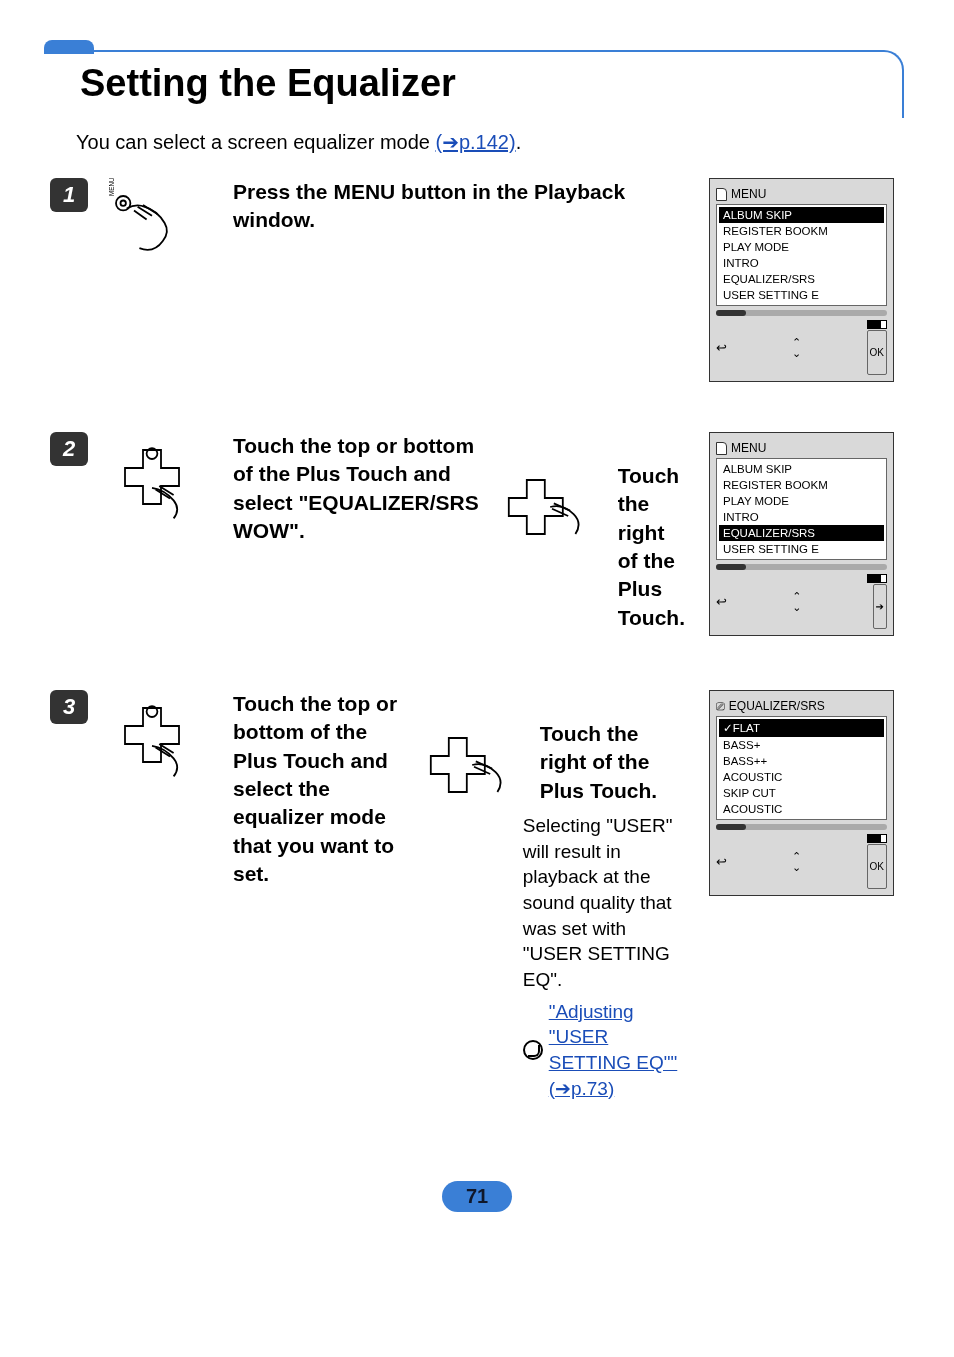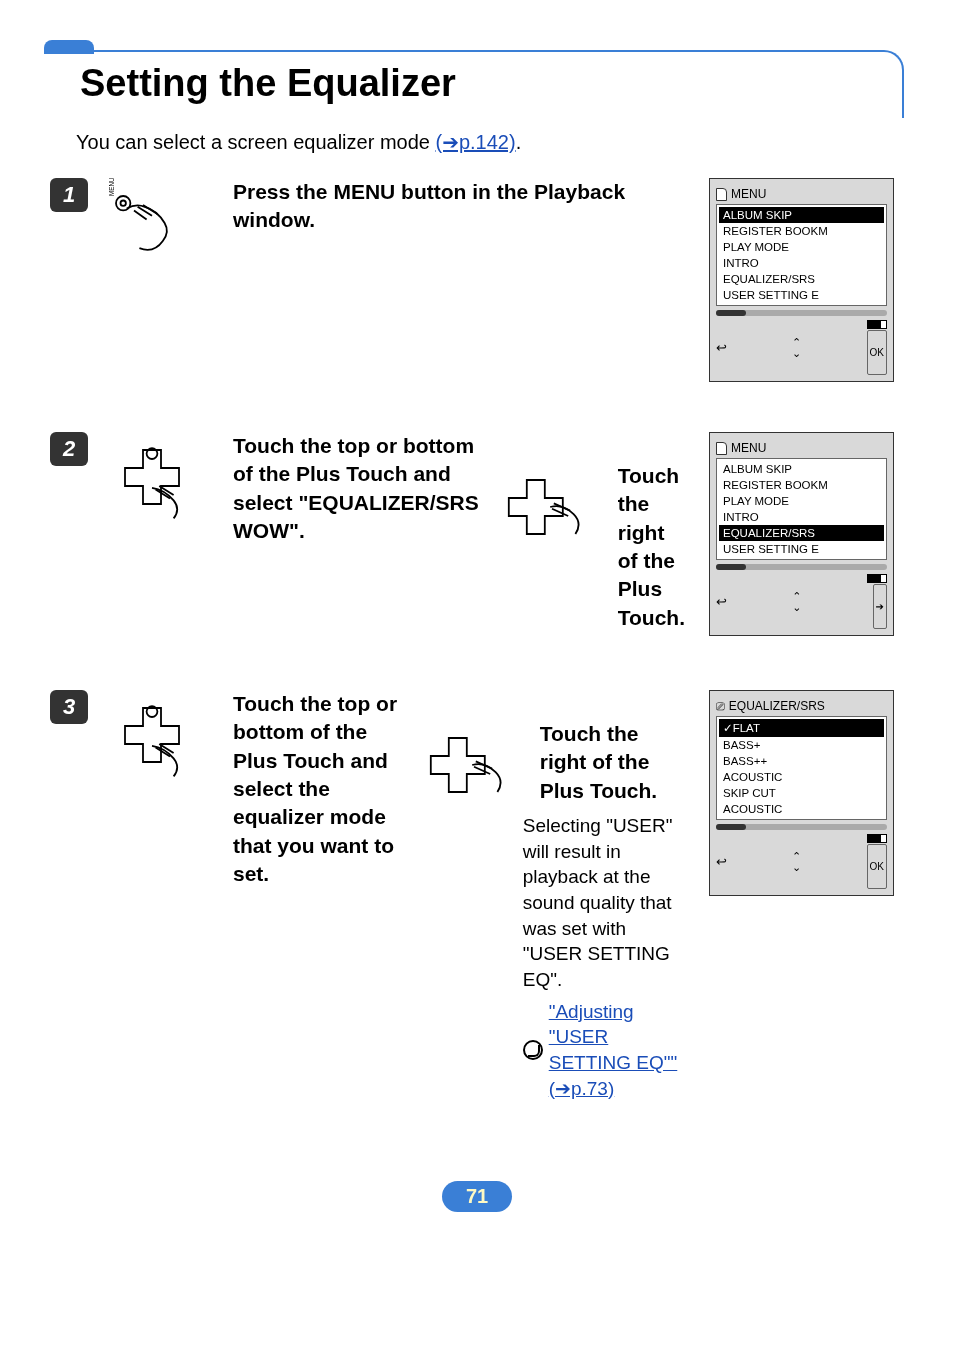--- a/index.html
+++ b/index.html
@@ -200,21 +200,21 @@
   }
   
   .hand-svg { width: 90px; height: 90px; }
   .page-num {
     text-align: center;
     margin-top: 80px;
   }
   .page-num span {
     display: inline-block;
     background: #3a7fd6;
-    color: #fef9c3;
+    color: #0f172a;
     font-weight: bold;
     font-size: 20px;
     padding: 4px 24px;
     border-radius: 16px;
   }
   .substep { display: flex; gap: 8px; margin-top: 30px; }
   .substep .icon-col { width: 100px; }
   .step-block { display:flex; flex:1; }
 </style>
 </head>

